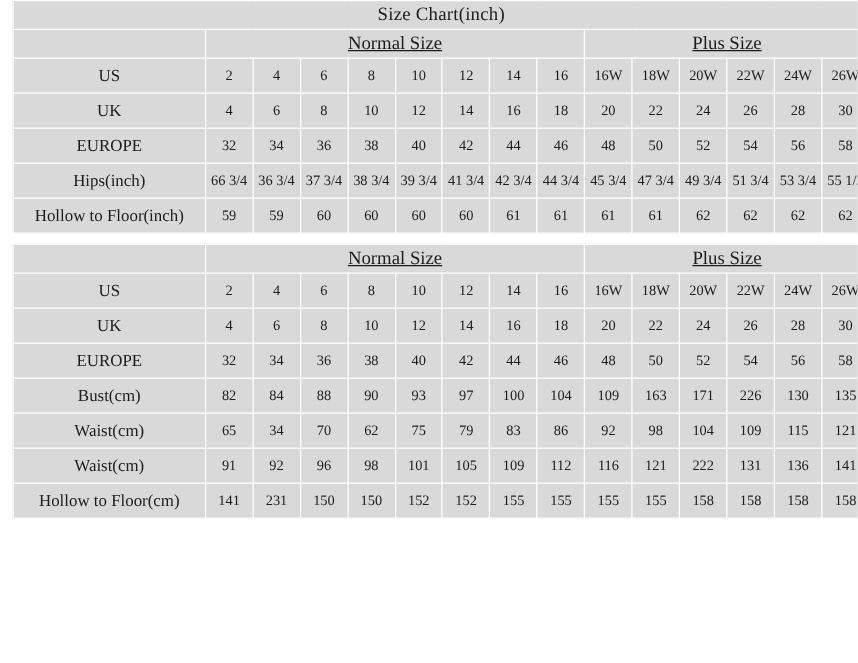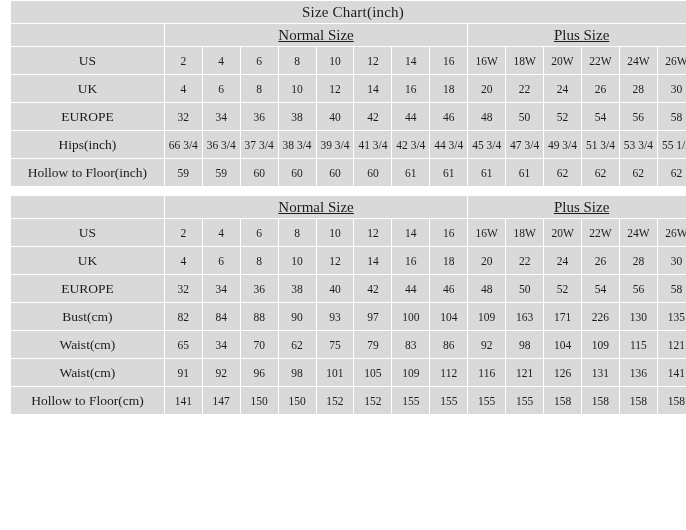--- a/index.html
+++ b/index.html
@@ -315,29 +315,29 @@
               <td class="data-cell normal-col">91</td>
               <td class="data-cell normal-col">92</td>
               <td class="data-cell normal-col">96</td>
               <td class="data-cell normal-col">98</td>
               <td class="data-cell normal-col">101</td>
               <td class="data-cell normal-col">105</td>
               <td class="data-cell normal-col">109</td>
               <td class="data-cell normal-col">112</td>
               <td class="data-cell plus-col">116</td>
               <td class="data-cell plus-col">121</td>
-              <td class="data-cell plus-col">126</td>
+              <td class="data-cell plus-col">222</td>
               <td class="data-cell plus-col">131</td>
               <td class="data-cell plus-col">136</td>
               <td class="data-cell plus-col">141</td>
             </tr>
             <tr>
               <td class="row-label">Hollow to Floor(cm)</td>
               <td class="data-cell normal-col">141</td>
-              <td class="data-cell normal-col">147</td>
+              <td class="data-cell normal-col">231</td>
               <td class="data-cell normal-col">150</td>
               <td class="data-cell normal-col">150</td>
               <td class="data-cell normal-col">152</td>
               <td class="data-cell normal-col">152</td>
               <td class="data-cell normal-col">155</td>
               <td class="data-cell normal-col">155</td>
               <td class="data-cell plus-col">155</td>
               <td class="data-cell plus-col">155</td>
               <td class="data-cell plus-col">158</td>
               <td class="data-cell plus-col">158</td>

